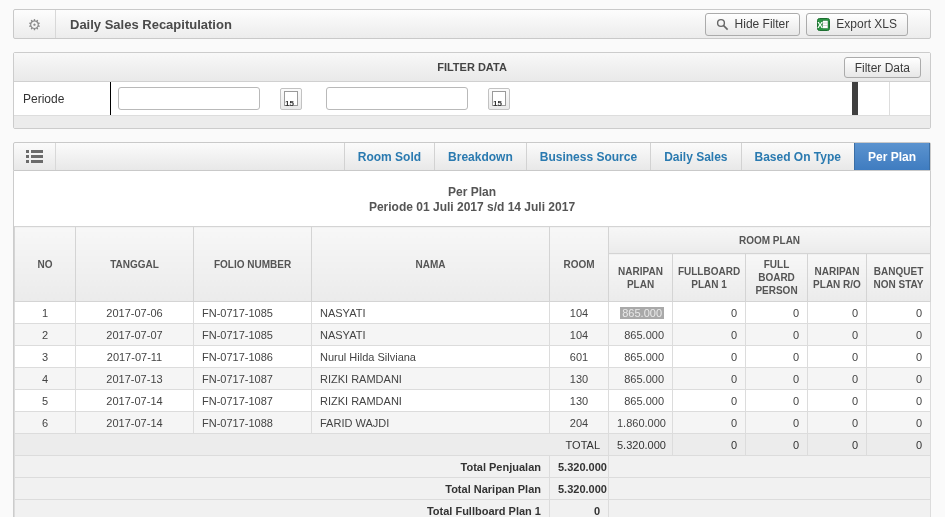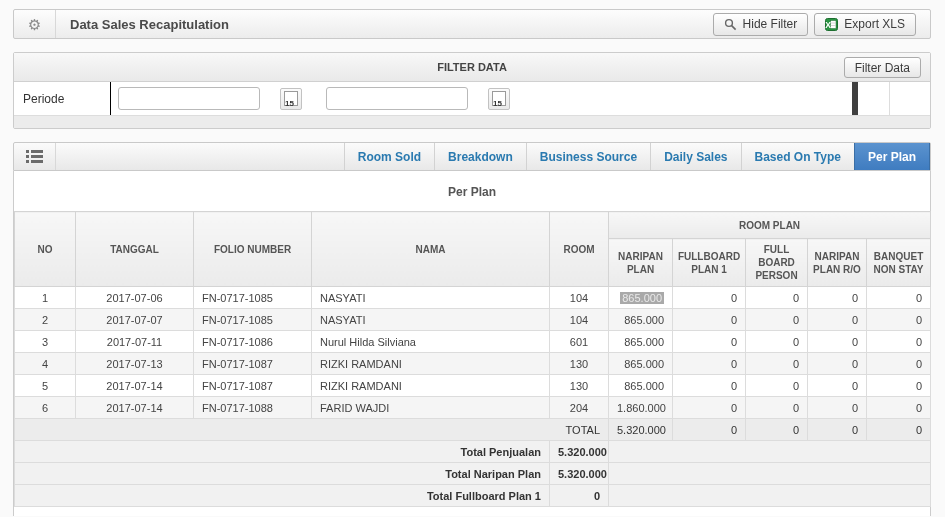--- a/index.html
+++ b/index.html
@@ -20,21 +20,21 @@
   }
   .icon-cell {
     width: 42px; height: 100%;
     border-right: 1px solid #d8d8d8;
     display: flex; align-items: center; justify-content: center;
     flex: none; cursor: pointer;
   }
   .gear-glyph { font-size: 15px; color: #8a8a8a; line-height: 1; }
   .page-title { padding-left: 14px; font-weight: bold; font-size: 13px; color: #4a4a4a; }
   .hspacer { flex: 1; }
-  .btn-group { display: flex; gap: 6px; margin-right: 14px; }
+  .btn-group { display: flex; gap: 6px; margin-right: 22px; }
   .btn {
     height: 23px; padding: 0 10px;
     border: 1px solid #ababab; border-radius: 3px;
     background: linear-gradient(#ffffff, #e7e7e7);
     font-size: 12px; color: #3c3c3c;
     display: inline-flex; align-items: center; gap: 6px;
     cursor: pointer; white-space: nowrap;
   }
 
   
@@ -137,21 +137,21 @@
 
   svg { display: block; }
 </style>
 </head>
 <body>
 
 <div class="header-bar panel-x">
   <div class="icon-cell">
     <span class="gear-glyph">⚙</span>
   </div>
-  <div class="page-title">Data Sales Recapitulation</div>
+  <div class="page-title">Daily Sales Recapitulation</div>
   <div class="hspacer"></div>
   <div class="btn-group">
     <button class="btn">
       <span>
         <svg width="13" height="13" viewBox="0 0 13 13">
             <circle cx="5" cy="5" r="3.4" fill="none" stroke="#666" stroke-width="1.4"></circle>
             <line x1="7.6" y1="7.6" x2="11.6" y2="11.6" stroke="#666" stroke-width="1.6"></line>
           </svg>
       </span>
       <span>Hide Filter</span>
@@ -222,20 +222,21 @@
   <div class="tab">Breakdown</div>
   <div class="tab">Business Source</div>
   <div class="tab">Daily Sales</div>
   <div class="tab">Based On Type</div>
   <div class="tab active">Per Plan</div>
 </div>
 
 <div class="content panel-x">
   <div class="report-head">
     <div class="report-title">Per Plan</div>
+    <div class="report-subtitle">Periode 01 Juli 2017 s/d 14 Juli 2017</div>
   </div>
 
   <table class="report">
     <colgroup>
       <col style="width:61px">
         <col style="width:118px">
         <col style="width:118px">
         <col style="width:238px">
         <col style="width:59px">
       <col style="width:64px">

